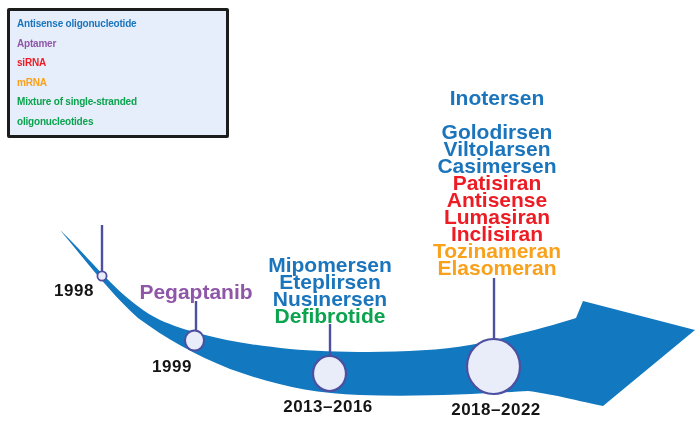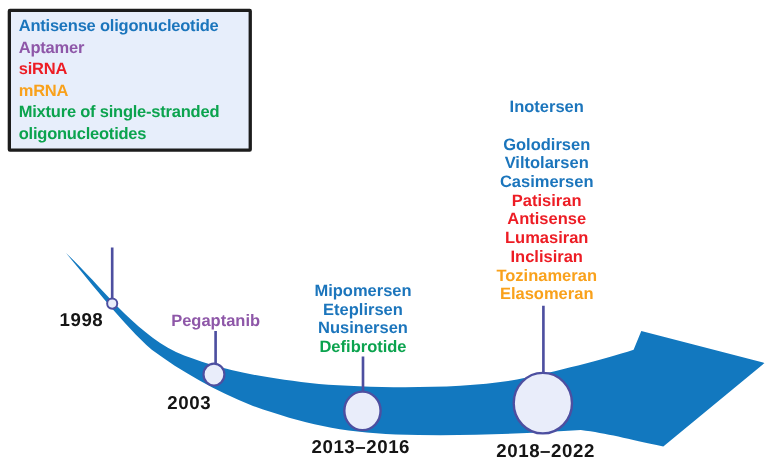--- a/index.html
+++ b/index.html
@@ -8,27 +8,27 @@
     font-family:"Liberation Sans", sans-serif;
     -webkit-font-smoothing:antialiased;
   }
   .stage{position:relative;width:700px;height:425px;overflow:hidden;background:#ffffff;}
   .arrow-svg{position:absolute;left:0;top:0;width:700px;height:425px;}
 
   .legend{
     position:absolute;left:7px;top:8px;width:222px;box-sizing:border-box;
     background:#e7eefb;border:3px solid #1c1c1c;border-radius:2px;
     padding:3px 23px 4px 7px;
-    font-size:15px;font-weight:bold;line-height:19.5px;letter-spacing:-0.2px;
+    font-size:10px;font-weight:bold;line-height:19.5px;letter-spacing:-0.2px;
   }
   .legend-item{white-space:normal;}
 
   .drug-stack{
     position:absolute;transform:translateX(-50%);
-    text-align:center;font-size:15px;font-weight:bold;line-height:17px;
+    text-align:center;font-size:21px;font-weight:bold;line-height:17px;
   }
   .drug-name{white-space:nowrap;}
 
   .year-label{
     position:absolute;transform:translateX(-50%);
     font-size:17px;font-weight:bold;color:#151515;
     white-space:nowrap;letter-spacing:0.5px;
   }
 </style>
 </head>
@@ -67,21 +67,21 @@
       <div class="legend-item" style="color: rgb(237, 28, 36);">siRNA</div>
       <div class="legend-item" style="color: rgb(249, 161, 27);">mRNA</div>
       <div class="legend-item" style="color: rgb(11, 163, 78);">Mixture of single-stranded oligonucleotides</div>
     </div>
 
   <div class="year-label" style="left:74px;top:281px">1998</div>
 
   <div class="drug-stack" style="left:196px;top:283px">
       <div class="drug-name" style="color: rgb(142, 87, 168);">Pegaptanib</div>
     </div>
-  <div class="year-label" style="left:172px;top:357px">2003</div>
+  <div class="year-label" style="left:172px;top:357px">1999</div>
 
   <div class="drug-stack" style="left:330px;top:256px">
       <div class="drug-name" style="color: rgb(27, 117, 188);">Mipomersen</div>
       <div class="drug-name" style="color: rgb(27, 117, 188);">Eteplirsen</div>
       <div class="drug-name" style="color: rgb(27, 117, 188);">Nusinersen</div>
       <div class="drug-name" style="color: rgb(11, 163, 78);">Defibrotide</div>
     </div>
   <div class="year-label" style="left:328px;top:397px">2013–2016</div>
 
   <div class="drug-stack" style="left:497px;top:89px">

